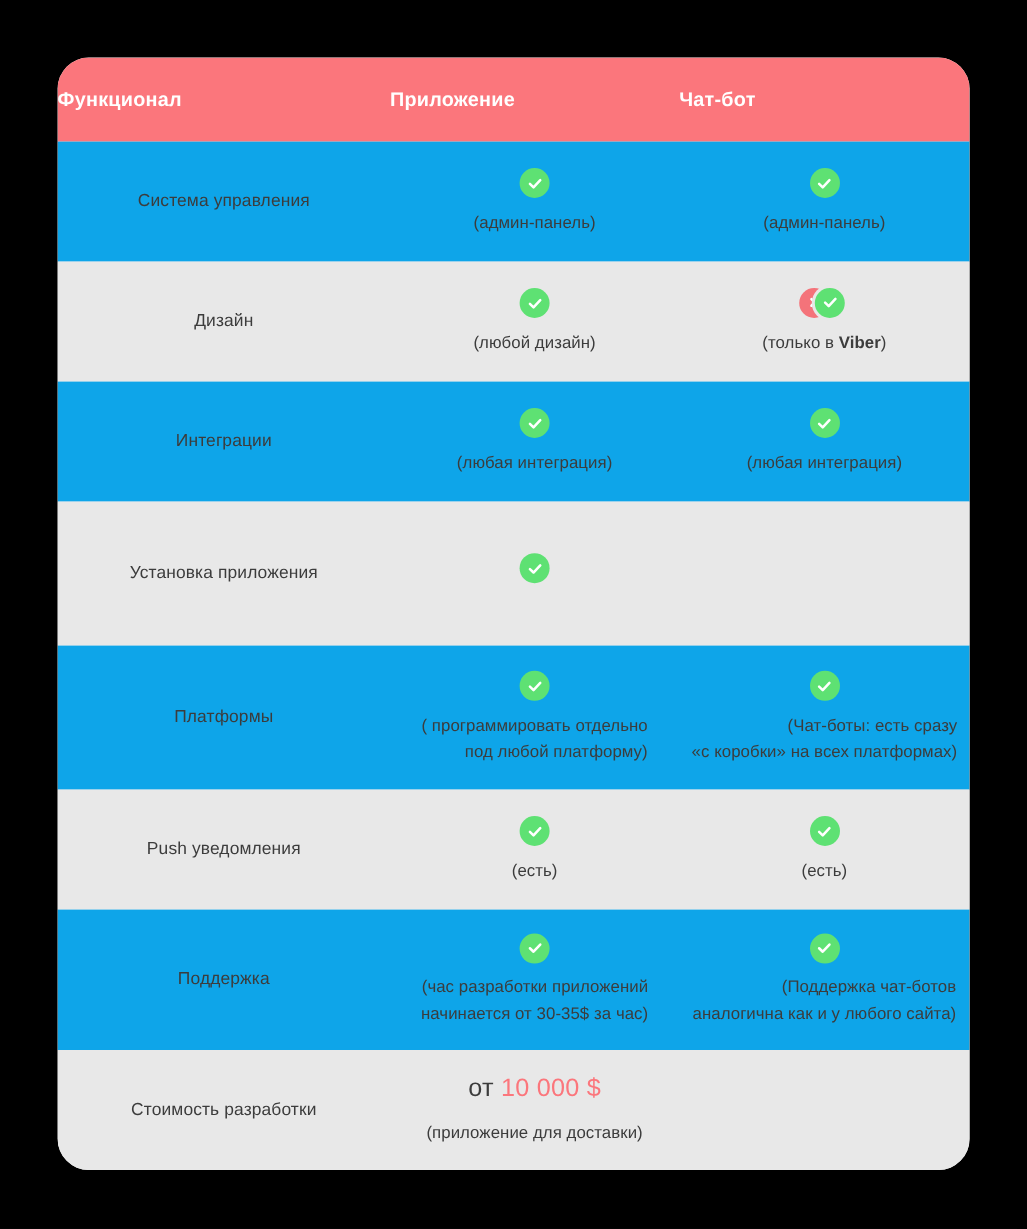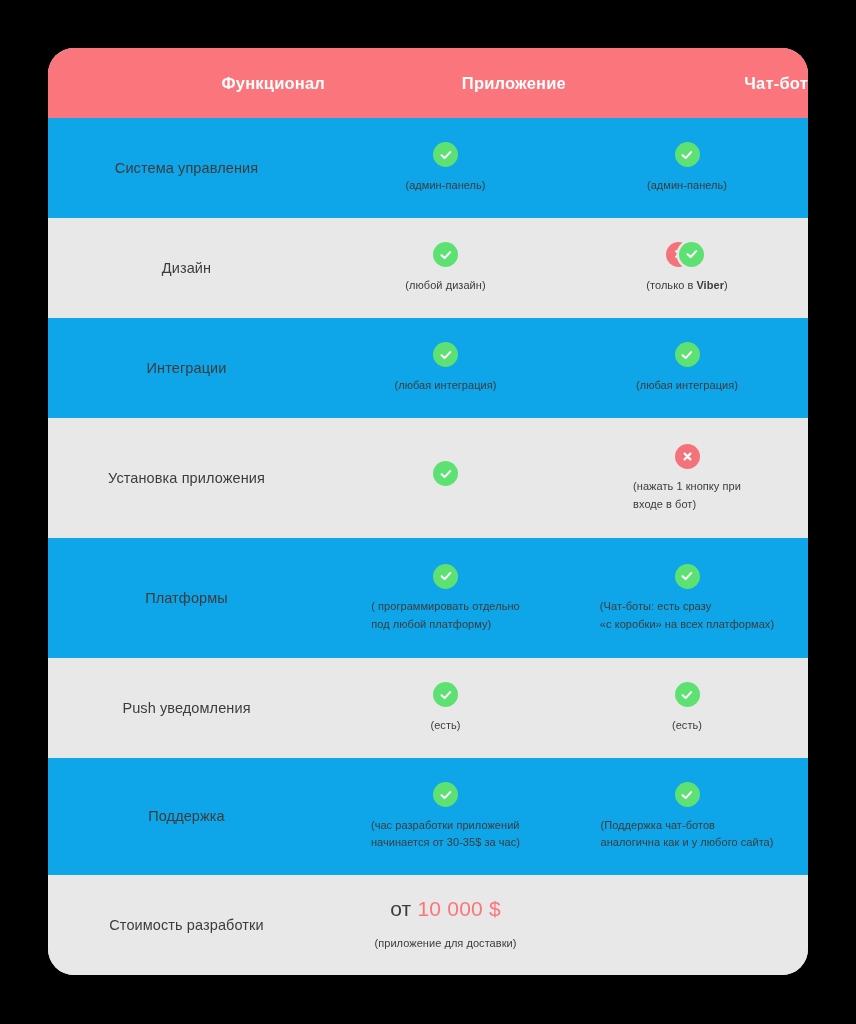--- a/index.html
+++ b/index.html
@@ -37,21 +37,21 @@
     display: flex;
     height: 70px;
     background: #fb767c;
     align-items: center;
   }
   .table-header .hcell {
     color: #ffffff;
     font-size: 16.5px;
     font-weight: bold;
     letter-spacing: 0.2px;
-    text-align: right;
+    text-align: left;
   }
 
   
   .col-feature { width: 277px; flex: 0 0 277px; }
   .col-app     { width: 241px; flex: 0 0 241px; }
   .col-bot     { width: 242px; flex: 0 0 242px; }
 
   
   .row {
     display: flex;
@@ -108,23 +108,23 @@
   }
   .dual .ic-check {
     position: absolute;
     left: 14px;
     top: 0;
     z-index: 2;
     box-shadow: 0 0 0 2.5px #e8e8e8;
   }
 
   .sub-label {
-    font-size: 11px;
+    font-size: 14px;
     color: #3c3c3c;
-    text-align: left;
+    text-align: right;
     line-height: 1.55;
     letter-spacing: 0.05px;
     max-width: 235px;
   }
   .sub-label b { font-weight: bold; }
 
   
   .price {
     font-size: 21px;
     color: #3c3c3c;
@@ -236,33 +236,20 @@
       </div>
       <div class="cell col-app">
         <div class="icon-wrap">
           <span class="ic ic-check">
             <svg width="14" height="14" viewBox="0 0 14 14">
                 <path d="M2.6 7.2 L5.6 10.1 L11.2 4.1" stroke="#ffffff" stroke-width="2.1" fill="none" stroke-linecap="round" stroke-linejoin="round"></path>
               </svg>
           </span>
         </div>
       </div>
-      <div class="cell col-bot">
-        <div class="icon-wrap">
-          <span class="ic ic-cross">
-            <svg width="13" height="13" viewBox="0 0 13 13">
-                <path d="M3.6 3.6 L9.4 9.4 M9.4 3.6 L3.6 9.4" stroke="#ffffff" stroke-width="2.2" stroke-linecap="round"></path>
-              </svg>
-          </span>
-        </div>
-        <div class="sub-label">
-          <div>(нажать 1 кнопку при</div>
-          <div>входе в бот)</div>
-        </div>
-      </div>
     </div>
 
     <div class="row" style="height:120px">
       <div class="cell col-feature">
         <div class="feature-label">Платформы</div>
       </div>
       <div class="cell col-app">
         <div class="icon-wrap">
           <span class="ic ic-check">
             <svg width="14" height="14" viewBox="0 0 14 14">

